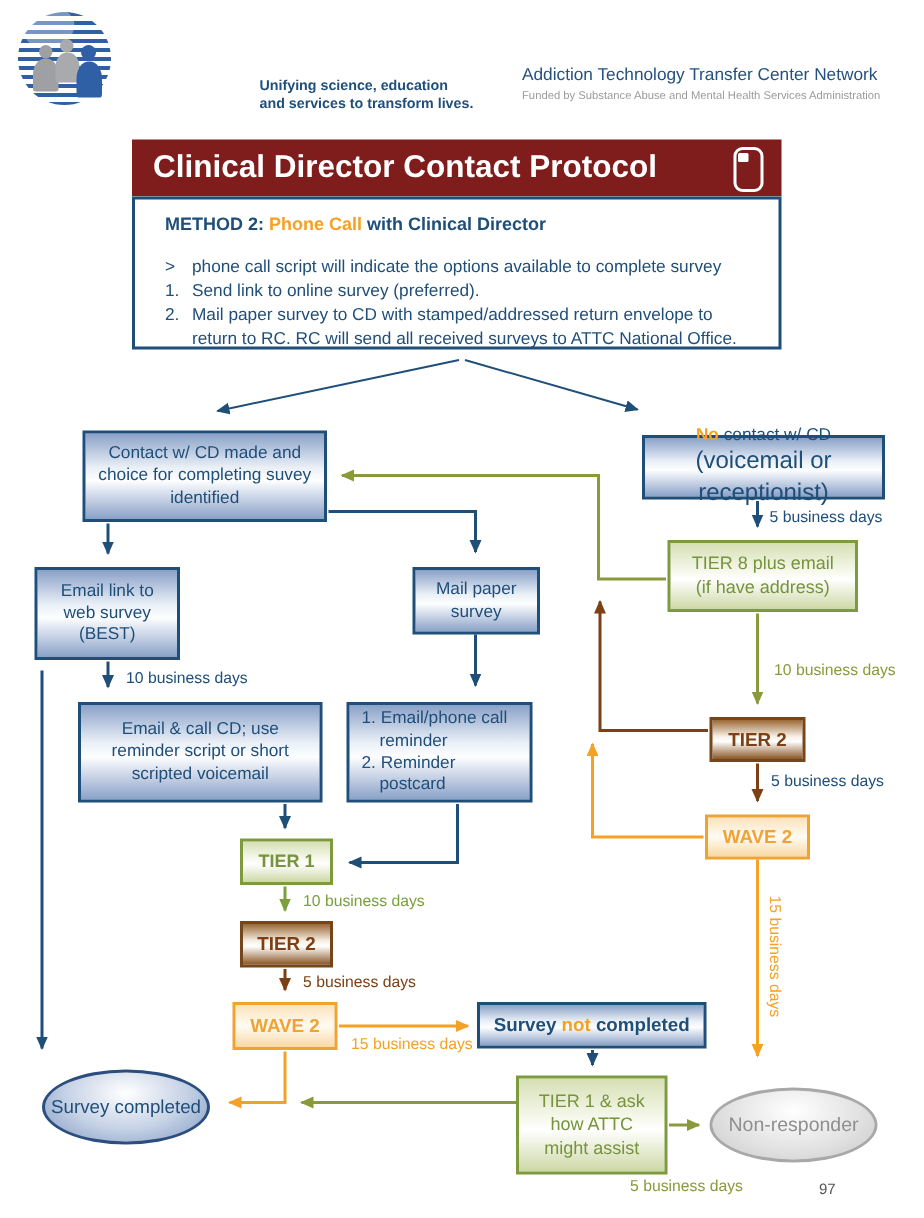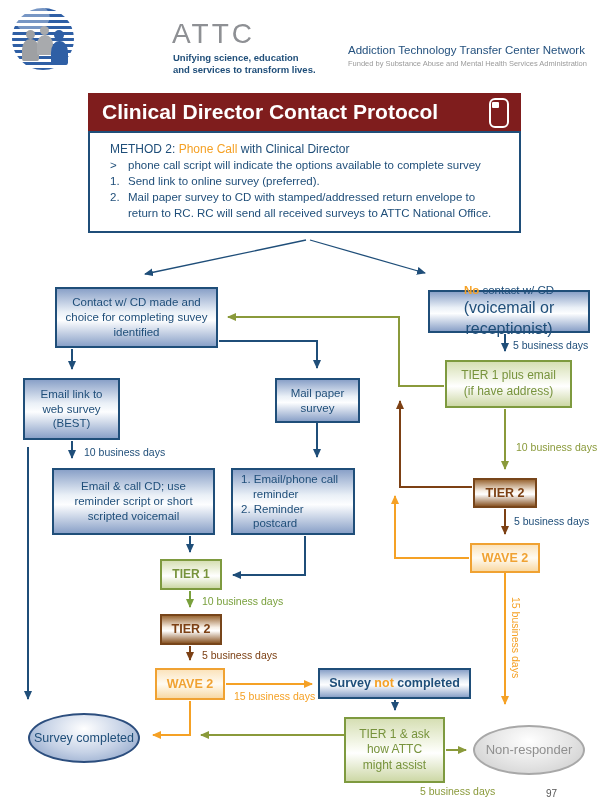--- a/index.html
+++ b/index.html
@@ -22,21 +22,21 @@
 
   
   .titlebar{position:absolute;left:88px;top:93px;width:433px;height:38px;background:#7f1d1d;
             box-sizing:border-box;}
   .titlebar .ttl{position:absolute;left:14px;top:0;line-height:38px;color:#fff;
             font-weight:bold;font-size:21px;}
   .phone{position:absolute;right:12px;top:5px;width:16px;height:26px;border:2.5px solid #fff;border-radius:6px;}
   .phone::before{content:"";position:absolute;left:1px;top:2px;width:7px;height:6px;background:#fff;border-radius:1px;}
   .methodbox{position:absolute;left:88px;top:131px;width:433px;height:102px;background:#fff;
             border:2px solid #1F4E79;box-sizing:border-box;padding:9px 12px 0 20px;}
-  .m-head{font-size:12px;font-weight:normal;color:#1F4E79;margin-bottom:2px;}
+  .m-head{font-size:12px;font-weight:bold;color:#1F4E79;margin-bottom:15px;}
   .m-item{display:grid;grid-template-columns:18px 1fr;font-size:11.5px;color:#1F4E79;line-height:1.38;}
   .hl-orange{color:#F5A125;}
 
   
   .node{position:absolute;box-sizing:border-box;display:flex;flex-direction:column;
         justify-content:center;align-items:center;text-align:center;z-index:2;line-height:1.3;}
   .n-blue{border:2px solid #1F4E79;color:#1F4E79;font-size:11.5px;
         background:linear-gradient(180deg,#8AA1C8 0%,#EAF0F7 40%,#FDFEFF 55%,#8AA1C8 100%);}
   .n-green{border:2px solid #7E9A3F;color:#77933C;font-size:12px;
         background:linear-gradient(180deg,#D6DFB4 0%,#F8FAF0 45%,#FFFFFF 55%,#CDD8A6 100%);}
@@ -74,21 +74,20 @@
   <div class="logo">
     <div class="globe"></div>
     <div class="globe-shine"></div>
     <div class="p-head" style="left:16px;top:24px;width:9px;height:9px;background:#9EA0A3;"></div>
     <div class="p-body" style="left:12px;top:33px;width:17px;height:22px;background:#9EA0A3;"></div>
     <div class="p-head" style="left:30px;top:20px;width:9px;height:9px;background:#A8AAAD;"></div>
     <div class="p-body" style="left:27px;top:29px;width:16px;height:20px;background:#A8AAAD;"></div>
     <div class="p-head" style="left:44px;top:24px;width:10px;height:10px;background:#2F5FA5;"></div>
     <div class="p-body" style="left:41px;top:35px;width:17px;height:24px;background:#2F5FA5;"></div>
   </div>
-  <div class="attc-word">ATTC</div>
   <div class="tagline">
     <div>Unifying science, education</div>
     <div>and services to transform lives.</div>
   </div>
   <div class="hdr-right">
     <div class="t1">Addiction Technology Transfer Center Network</div>
     <div class="t2">Funded by Substance Abuse and Mental Health Services Administration</div>
   </div>
 
   <div class="titlebar">
@@ -162,21 +161,21 @@
   <div class="node n-blue" style="left:428px;top:290px;width:162px;height:43px;">
     <div><span class="hl-orange" style="font-weight:bold;">No</span><span> contact w/ CD</span></div>
     <div class="sub">(voicemail or receptionist)</div>
   </div>
 
   <div class="node n-blue" style="left:275px;top:378px;width:85px;height:45px;padding:2px 6px;">Mail paper survey</div>
 
   <div class="node n-blue" style="left:23px;top:378px;width:97px;height:62px;padding:2px 5px;">Email link to web survey (BEST)</div>
 
   <div class="node n-green" style="left:445px;top:360px;width:127px;height:48px;">
-    <div>TIER 1 plus email</div>
+    <div>TIER 8 plus email</div>
     <div>(if have address)</div>
   </div>
 
   <div class="node n-blue" style="left:52px;top:468px;width:163px;height:67px;padding:2px 6px;">Email &amp; call CD; use reminder script or short scripted voicemail</div>
 
   <div class="node n-blue leftalign" style="left:231px;top:468px;width:124px;height:67px;">
     <div class="hang">1. Email/phone call reminder</div>
     <div class="hang">2. Reminder postcard</div>
   </div>
 

